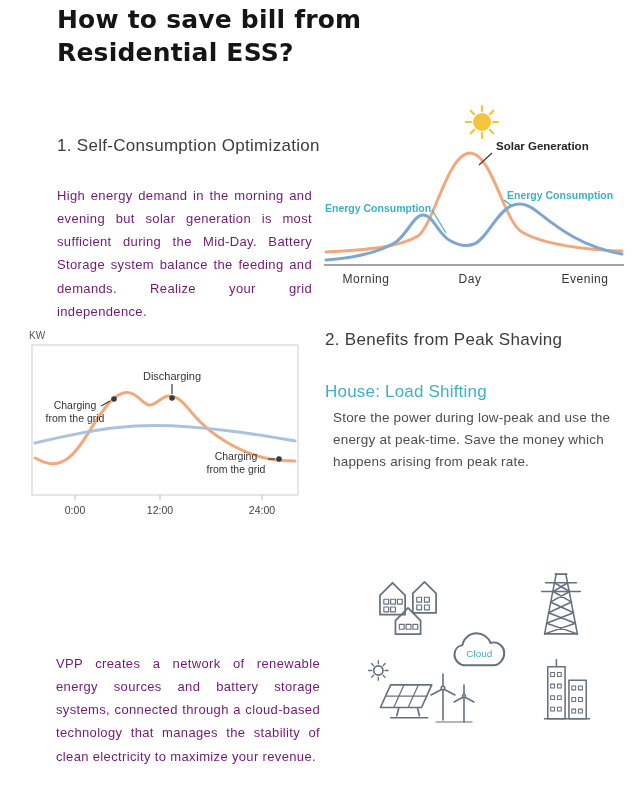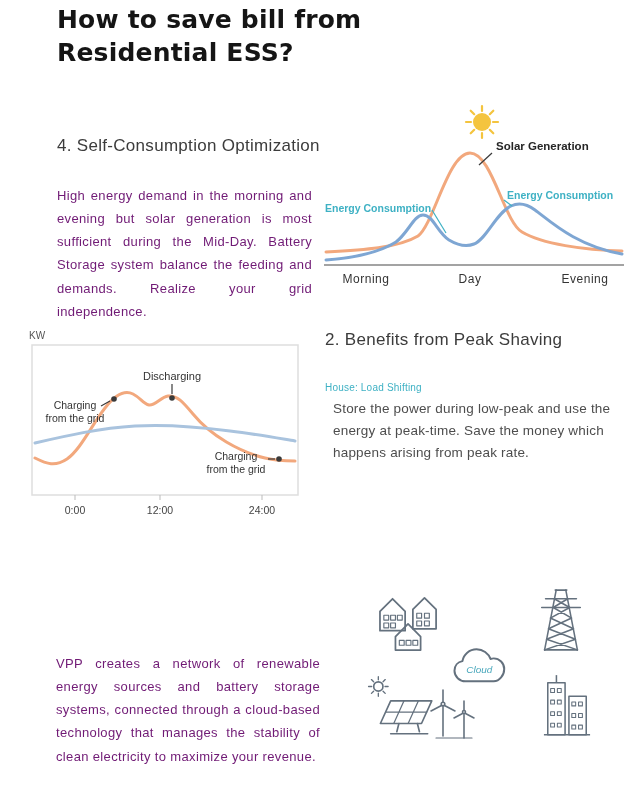--- a/index.html
+++ b/index.html
@@ -26,39 +26,39 @@
   }
   .teal-text{color:#3eb1c4;}
   
   .s1-heading{position:absolute;left:57px;top:136px;}
   .s1-body{position:absolute;left:57px;top:184px;width:255px;}
   .chart1{position:absolute;left:318px;top:100px;}
   
   .chart2{position:absolute;left:25px;top:328px;}
   .s2-col{position:absolute;left:325px;top:330px;width:298px;}
   .s2-col .sec-heading{margin:0 0 32px 0;}
-  .s2-sub{font-size:10px;margin:0 0 5px 0;letter-spacing:.2px;}
+  .s2-sub{font-size:17px;margin:0 0 5px 0;letter-spacing:.2px;}
   .s2-body{font-size:13.5px;line-height:1.62;color:#4d4d4d;margin:0 0 7px 8px;letter-spacing:.2px;}
   
   .s3-heading{position:absolute;left:57px;top:597px;}
   .s3-col{position:absolute;left:40px;top:636px;width:296px;}
   .s3-body{margin:16px;}
   .s3-highlight{font-size:13px;line-height:1.55;margin-top:3px;letter-spacing:.2px;}
-  .vpp-icons{position:absolute;left:358px;top:584px;width:276px;height:180px;font-style:italic;}
+  .vpp-icons{position:absolute;left:358px;top:568px;width:276px;height:180px;}
   .vpp-icons svg{position:absolute;}
   svg text{font-family:"Liberation Sans", sans-serif;}
 </style>
 </head>
 <body>
 
 <div class="page">
 
   <div class="page-title">How to save bill from Residential ESS?</div>
 
-  <div class="sec-heading s1-heading">4. Self-Consumption Optimization</div>
+  <div class="sec-heading s1-heading">1. Self-Consumption Optimization</div>
   <div class="body-text s1-body">High energy demand in the morning and evening but solar generation is most sufficient during the Mid-Day. Battery Storage system balance the feeding and demands. Realize your grid independence.</div>
 
   <svg class="chart1" width="312" height="190" viewBox="0 0 312 190">
 
     <line x1="6" y1="165" x2="306" y2="165" stroke="#a3a3a3" stroke-width="2"></line>
 
     <path d="M8,152 C45,150 80,148 100,136 C116,124 130,53 152,53 C174,53 186,122 204,132 C224,144 266,150 304,151" fill="none" stroke="#f2a87d" stroke-width="3" stroke-linecap="round"></path>
 
     <path d="M8,160 C35,158 62,152 78,142 C90,133 96,115 105,115 C115,115 119,132 131,140 C141,146 149,147 156,144 C168,140 178,113 193,106 C201,102 209,104 217,110 C232,121 258,146 304,154" fill="none" stroke="#7ea6d3" stroke-width="3" stroke-linecap="round"></path>
 

